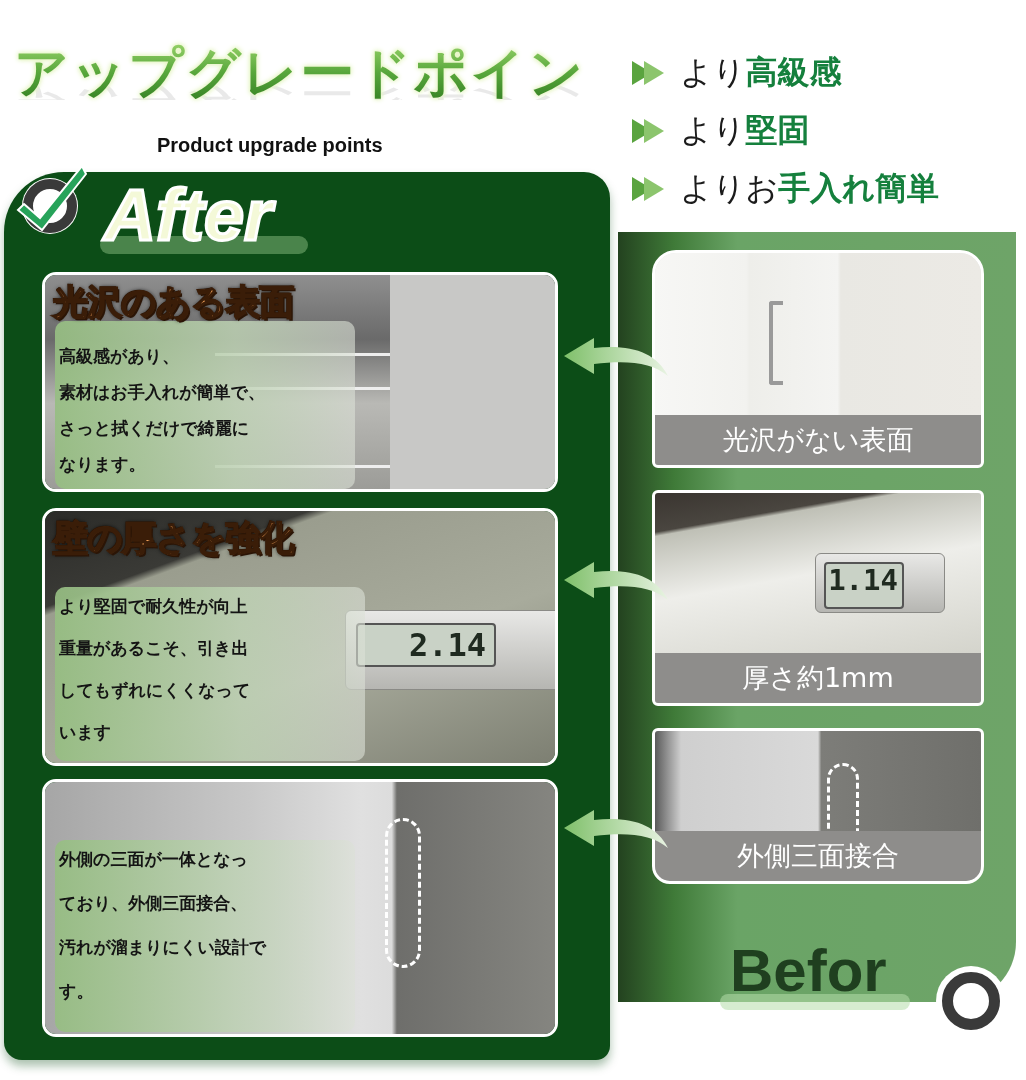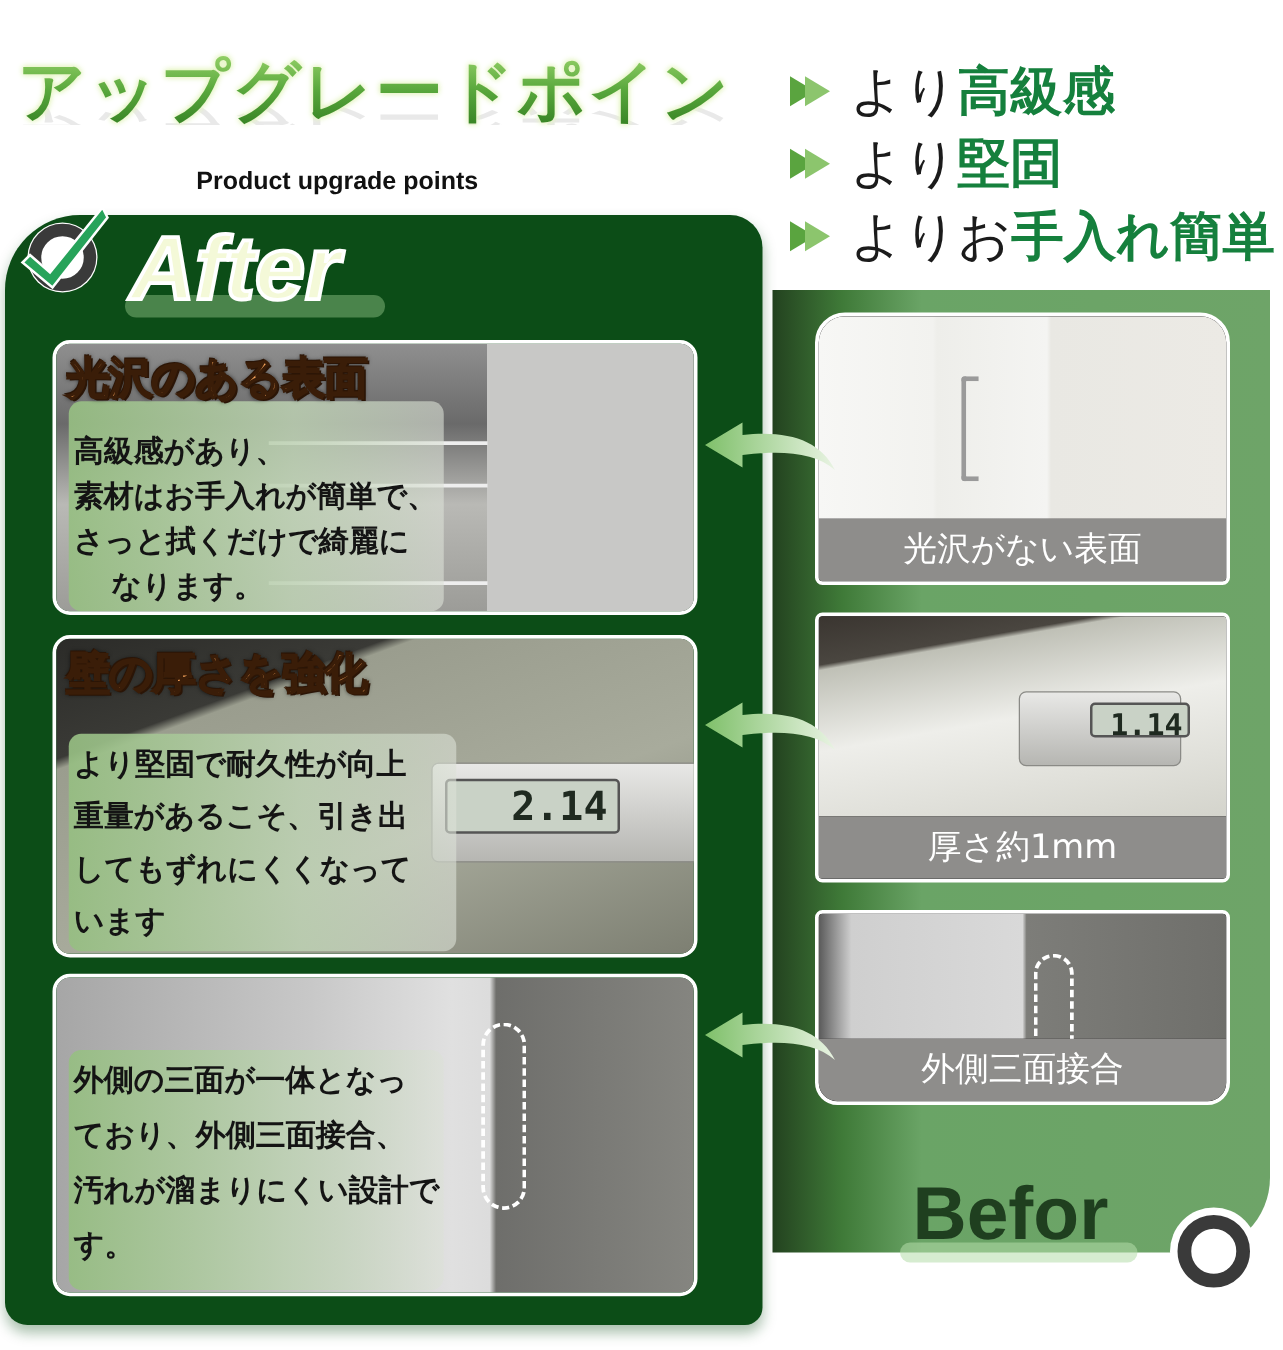--- a/index.html
+++ b/index.html
@@ -22,21 +22,21 @@
     font-size: 54px; font-weight: bold; letter-spacing: 2px; line-height: 28px;
     color: #d8d8d8; transform: scaleY(-0.55); transform-origin: top; opacity: 0.55;
     white-space: nowrap; overflow: hidden;
   }
   .subtitle {
     position: absolute; left: 157px; top: 134px;
     font-family: "Liberation Sans", sans-serif; font-size: 20px; font-weight: bold; color: #111;
   }
 
   .bullets { position: absolute; left: 632px; top: 44px; }
-  .bullet { display: flex; align-items: center; height: 58px; font-size: 42px; color: #1b1b1b; white-space: nowrap; }
+  .bullet { display: flex; align-items: center; height: 58px; font-size: 32px; color: #1b1b1b; white-space: nowrap; }
   .bullet .arrow { width: 42px; height: 24px; position: relative; margin-right: 6px; }
   .bullet .arrow i { position: absolute; top: 0; width: 0; height: 0;
     border-top: 12px solid transparent; border-bottom: 12px solid transparent; }
   .bullet .arrow i.a1 { left: 0; border-left: 20px solid #5aa43f; }
   .bullet .arrow i.a2 { left: 12px; border-left: 20px solid #8cc56d; }
   .bullet .hl { color: #15803d; font-weight: bold; }
 
   
   .after-panel {
     position: absolute; left: 4px; top: 172px; width: 606px; height: 888px;
@@ -60,21 +60,21 @@
   .card {
     position: absolute; left: 42px; width: 516px;
     border: 3px solid #ffffff; border-radius: 14px; overflow: hidden;
   }
   .card .photo { position: absolute; inset: 0; }
   .card .caption-box {
     position: absolute; left: 10px; border-radius: 10px;
     background: linear-gradient(90deg, rgba(150,190,130,0.92) 0%, rgba(190,210,180,0.85) 60%, rgba(220,225,215,0.6) 100%);
   }
   .card .caption-line {
-    position: absolute; left: 14px; font-size: 24px; font-weight: bold; color: #141414; white-space: nowrap;
+    position: absolute; left: 14px; font-size: 17px; font-weight: bold; color: #141414; white-space: nowrap;
   }
   .card .card-title {
     position: absolute; left: 8px; top: 4px; font-size: 35px; font-weight: bold; white-space: nowrap;
     color: #f6a45a;
     -webkit-text-stroke: 1.5px #3a1d08;
     text-shadow: 2px 2px 0 #2b1506, -1px -1px 0 #2b1506, 0 0 4px #000;
     letter-spacing: -1px;
   }
 
   #card1 { top: 272px; height: 220px; }
@@ -113,21 +113,21 @@
   }
 
   
   .before-panel {
     position: absolute; left: 618px; top: 232px; width: 398px; height: 770px;
     background: linear-gradient(90deg, #23421f 0%, #3f7a38 14%, #6aa466 30%, #6ea468 100%);
     border-radius: 0 0 60px 0;
   }
   .bcard {
     position: absolute; left: 652px; width: 332px;
-    border: 3px solid #ffffff; border-radius: 18px; overflow: hidden; background: #000000;
+    border: 3px solid #ffffff; border-radius: 18px; overflow: hidden; background: #e5e5e5;
   }
   .bcard .bphoto { position: absolute; left: 0; right: 0; top: 0; }
   .bcard .blabel {
     position: absolute; left: 0; right: 0; bottom: 0; height: 50px;
     background: #8e8d8b; color: #ffffff; font-size: 27px; text-align: center; line-height: 50px;
   }
   #bcard1 { top: 250px; height: 218px; border-radius: 24px 24px 6px 6px; }
   #bcard1 .bphoto { bottom: 50px;
     background: linear-gradient(90deg, #f7f7f5 0%, #f2f2ef 28%, #eeeeea 29%, #f4f4f2 56%, #e9e8e3 57%, #eceae5 100%); }
   #bcard1 .handle { position: absolute; left: 114px; top: 48px; width: 14px; height: 84px;
@@ -198,21 +198,21 @@
 <div class="bcard" id="bcard1">
   <div class="bphoto">
     <div class="handle"></div>
   </div>
   <div class="blabel">光沢がない表面</div>
 </div>
 
 <div class="bcard" id="bcard2">
   <div class="bphoto">
     <div class="caliper" style="left:160px; top:60px; width:130px; height:60px;">
-      <div class="lcd" style="left:8px; top:8px; width:80px; height:28px; font-size:24px; line-height:32px; padding-right:4px;margin-left:48px;">1.14</div>
+      <div class="lcd" style="left:8px; top:8px; width:80px; height:47px; font-size:29px; line-height:32px; padding-right:4px;">1.14</div>
     </div>
   </div>
   <div class="blabel">厚さ約1mm</div>
 </div>
 
 <div class="bcard" id="bcard3">
   <div class="bphoto">
     <div class="dash-outline" style="left:172px; top:32px; width:32px; height:108px;"></div>
   </div>
   <div class="blabel">外側三面接合</div>
@@ -237,21 +237,21 @@
 <div class="card" id="card1">
   <div class="photo">
     <div class="shelf" style="top:78px;"></div>
     <div class="shelf" style="top:112px;"></div>
     <div class="shelf" style="top:190px;"></div>
   </div>
   <div class="caption-box"></div>
   <div class="caption-line" style="top:70px;">高級感があり、</div>
   <div class="caption-line" style="top:106px;">素材はお手入れが簡単で、</div>
   <div class="caption-line" style="top:142px;">さっと拭くだけで綺麗に</div>
-  <div class="caption-line" style="top:178px;margin-left:30px;">なります。</div>
+  <div class="caption-line" style="top:178px;">なります。</div>
   <div class="card-title">光沢のある表面</div>
 </div>
 
 <div class="card" id="card2">
   <div class="photo">
     <div class="caliper" style="left:300px; top:99px; width:216px; height:80px;">
       <div class="lcd" style="left:10px; top:12px; width:140px; height:44px; font-size:32px; line-height:40px; padding-right:8px;">2.14</div>
     </div>
   </div>
   <div class="caption-box"></div>

